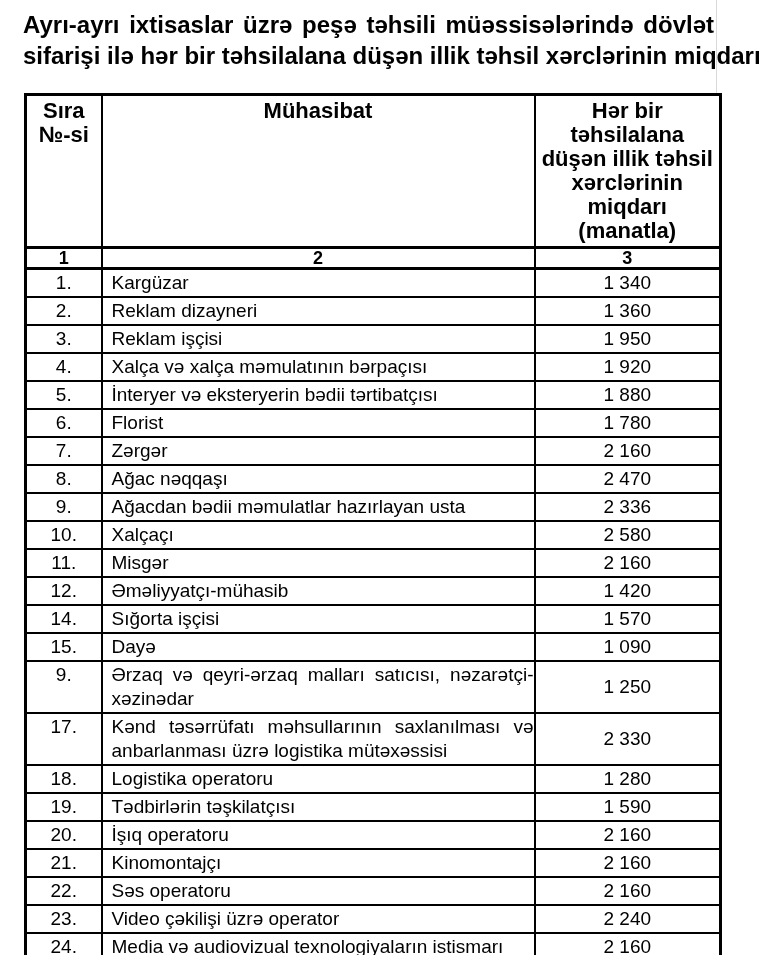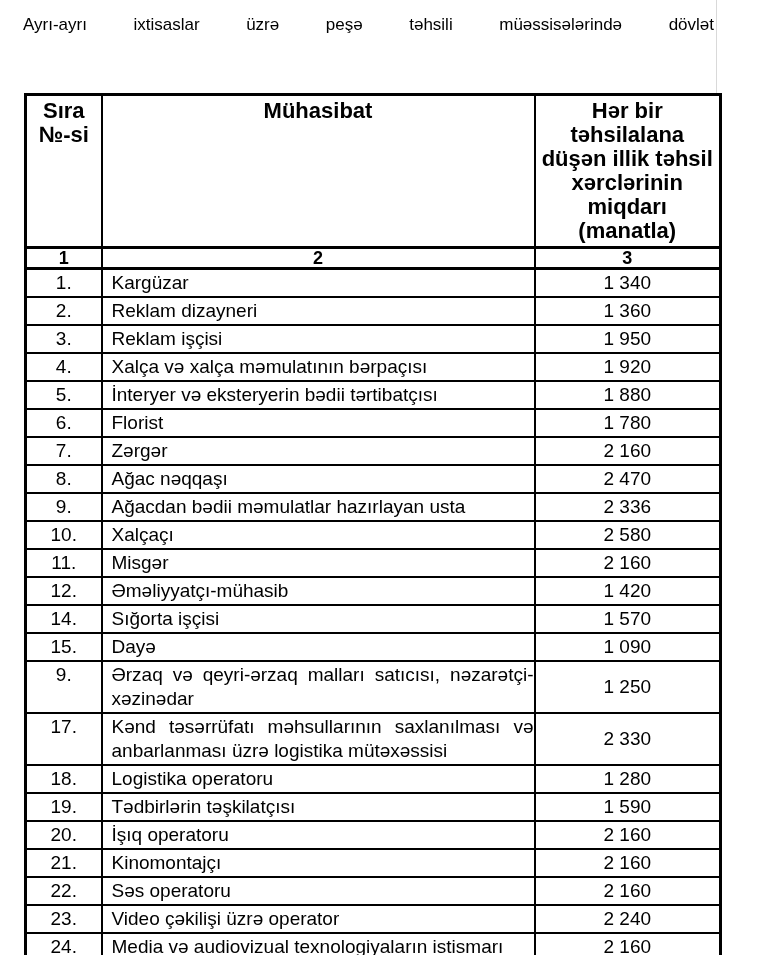--- a/index.html
+++ b/index.html
@@ -11,22 +11,22 @@
     background: #ffffff;
     overflow: hidden;
     font-family: "Liberation Sans", "DejaVu Sans", sans-serif;
     color: #000000;
   }
   .doc-title {
     position: absolute;
     left: 23px;
     top: 9px;
     width: 691px;
-    font-size: 17px;
-    font-weight: normal;
+    font-size: 24px;
+    font-weight: bold;
     color: #000000;
   }
   .doc-title .title-line {
     display: block;
     text-align: justify;
     text-align-last: justify;
     line-height: 31px;
     white-space: nowrap;
   }
   .page-edge-line {
@@ -95,20 +95,21 @@
     white-space: nowrap;
   }
 </style>
 </head>
 <body>
 
 <div class="page">
 
   <div class="doc-title">
     <span class="title-line">Ayrı-ayrı ixtisaslar üzrə peşə təhsili müəssisələrində dövlət</span>
+    <span class="title-line">sifarişi ilə hər bir təhsilalana düşən illik təhsil xərclərinin miqdarı</span>
   </div>
 
   <div class="page-edge-line"></div>
 
   <table class="cost-table">
     <colgroup>
       <col class="c1">
         <col class="c2">
         <col class="c3">
     </colgroup>

